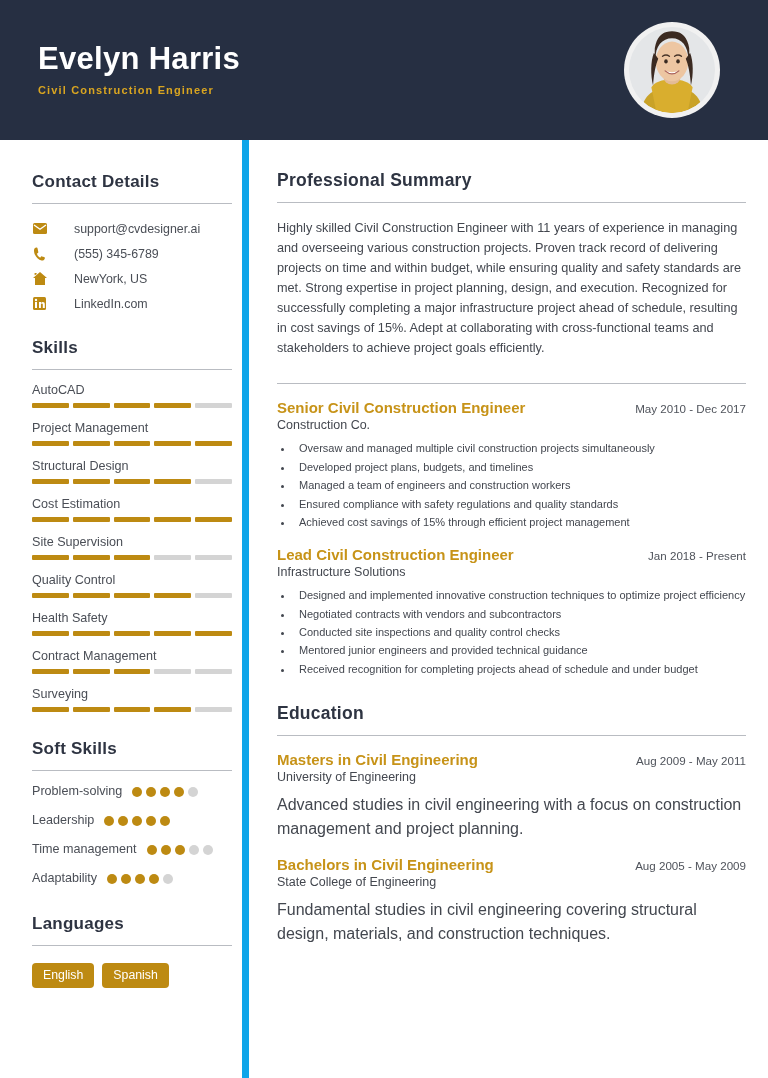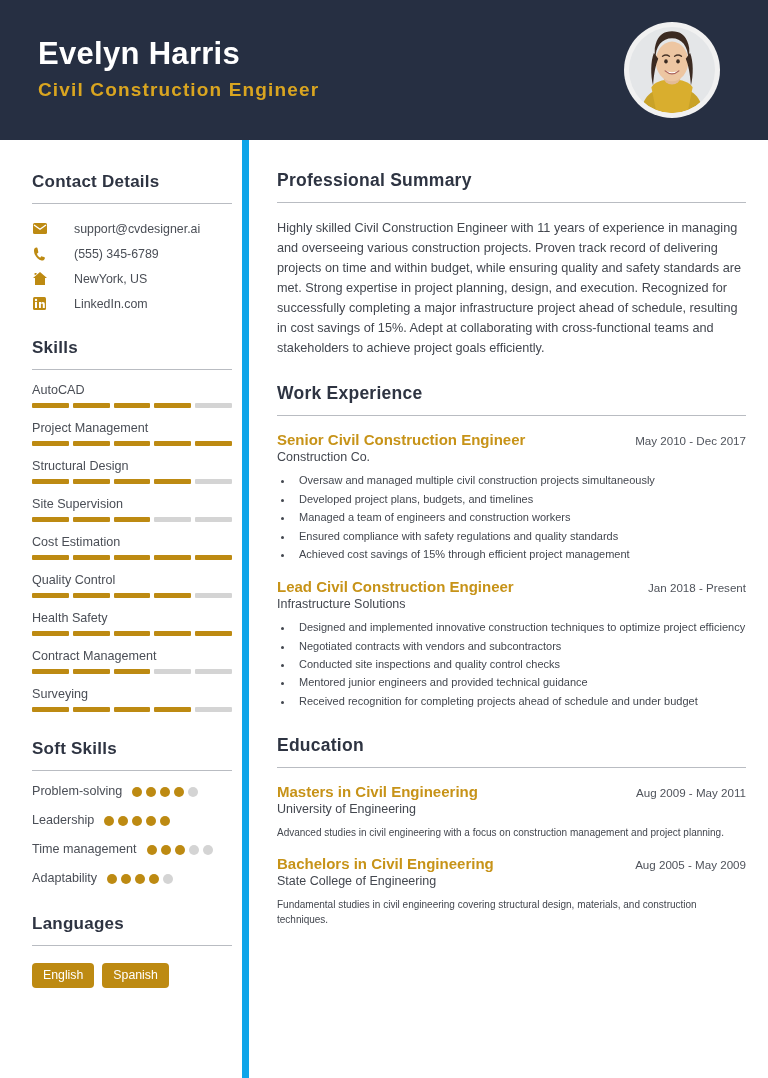--- a/index.html
+++ b/index.html
@@ -25,21 +25,21 @@
   .header-text { padding-bottom: 4px; }
   .full-name {
     font-size: 31px;
     font-weight: bold;
     color: #ffffff;
     letter-spacing: 0.3px;
     line-height: 1.2;
   }
   .job-title {
     margin-top: 7px;
-    font-size: 19px;
+    font-size: 11px;
     font-weight: bold;
     color: #d9a520;
     letter-spacing: 1.15px;
   }
   .avatar-wrap {
     width: 96px; height: 96px;
     border-radius: 50%;
     background: #f1f1f1;
     padding: 5px;
     flex: none;
@@ -189,21 +189,21 @@
   }
   ul.bullets li {
     font-size: 11px;
     line-height: 1.45;
     color: #43474f;
     margin-bottom: 2.5px;
     padding-left: 5px;
   }
   .entry-desc {
     margin-top: 9px;
-    font-size: 10px;
+    font-size: 16px;
     line-height: 1.5;
     color: #43474f;
   }
 </style>
 </head>
 <body>
 
 <div class="header">
   <div class="header-text">
     <div class="full-name">Evelyn Harris</div>
@@ -317,37 +317,37 @@
             <div class="skill-name">Structural Design</div>
             <div class="bar">
               <span class="seg on"></span>
               <span class="seg on"></span>
               <span class="seg on"></span>
               <span class="seg on"></span>
               <span class="seg"></span>
             </div>
           </div>
           <div class="skill-item">
+            <div class="skill-name">Cost Estimation</div>
+            <div class="bar">
+              <span class="seg on"></span>
+              <span class="seg on"></span>
+              <span class="seg on"></span>
+              <span class="seg on"></span>
+              <span class="seg on"></span>
+            </div>
+          </div>
+          <div class="skill-item">
             <div class="skill-name">Site Supervision</div>
             <div class="bar">
               <span class="seg on"></span>
               <span class="seg on"></span>
               <span class="seg on"></span>
               <span class="seg"></span>
               <span class="seg"></span>
-            </div>
-          </div>
-          <div class="skill-item">
-            <div class="skill-name">Cost Estimation</div>
-            <div class="bar">
-              <span class="seg on"></span>
-              <span class="seg on"></span>
-              <span class="seg on"></span>
-              <span class="seg on"></span>
-              <span class="seg on"></span>
             </div>
           </div>
           <div class="skill-item">
             <div class="skill-name">Quality Control</div>
             <div class="bar">
               <span class="seg on"></span>
               <span class="seg on"></span>
               <span class="seg on"></span>
               <span class="seg on"></span>
               <span class="seg"></span>
@@ -446,21 +446,20 @@
 
   <div class="right-col">
 
     <div>
       <div class="sec-title">Professional Summary</div>
       <div class="sec-rule"></div>
       <p class="summary">Highly skilled Civil Construction Engineer with 11 years of experience in managing and overseeing various construction projects. Proven track record of delivering projects on time and within budget, while ensuring quality and safety standards are met. Strong expertise in project planning, design, and execution. Recognized for successfully completing a major infrastructure project ahead of schedule, resulting in cost savings of 15%. Adept at collaborating with cross-functional teams and stakeholders to achieve project goals efficiently.</p>
     </div>
 
     <div class="rblock">
-      <div class="sec-title">Work Experience</div>
       <div class="sec-rule"></div>
       <div id="work-list">
           <div class="entry">
             <div class="entry-head">
               <div class="entry-role">Senior Civil Construction Engineer</div>
               <div class="entry-date">May 2010 - Dec 2017</div>
             </div>
             <div class="entry-org">Construction Co.</div>
             <ul class="bullets">
               <li>Oversaw and managed multiple civil construction projects simultaneously</li>

